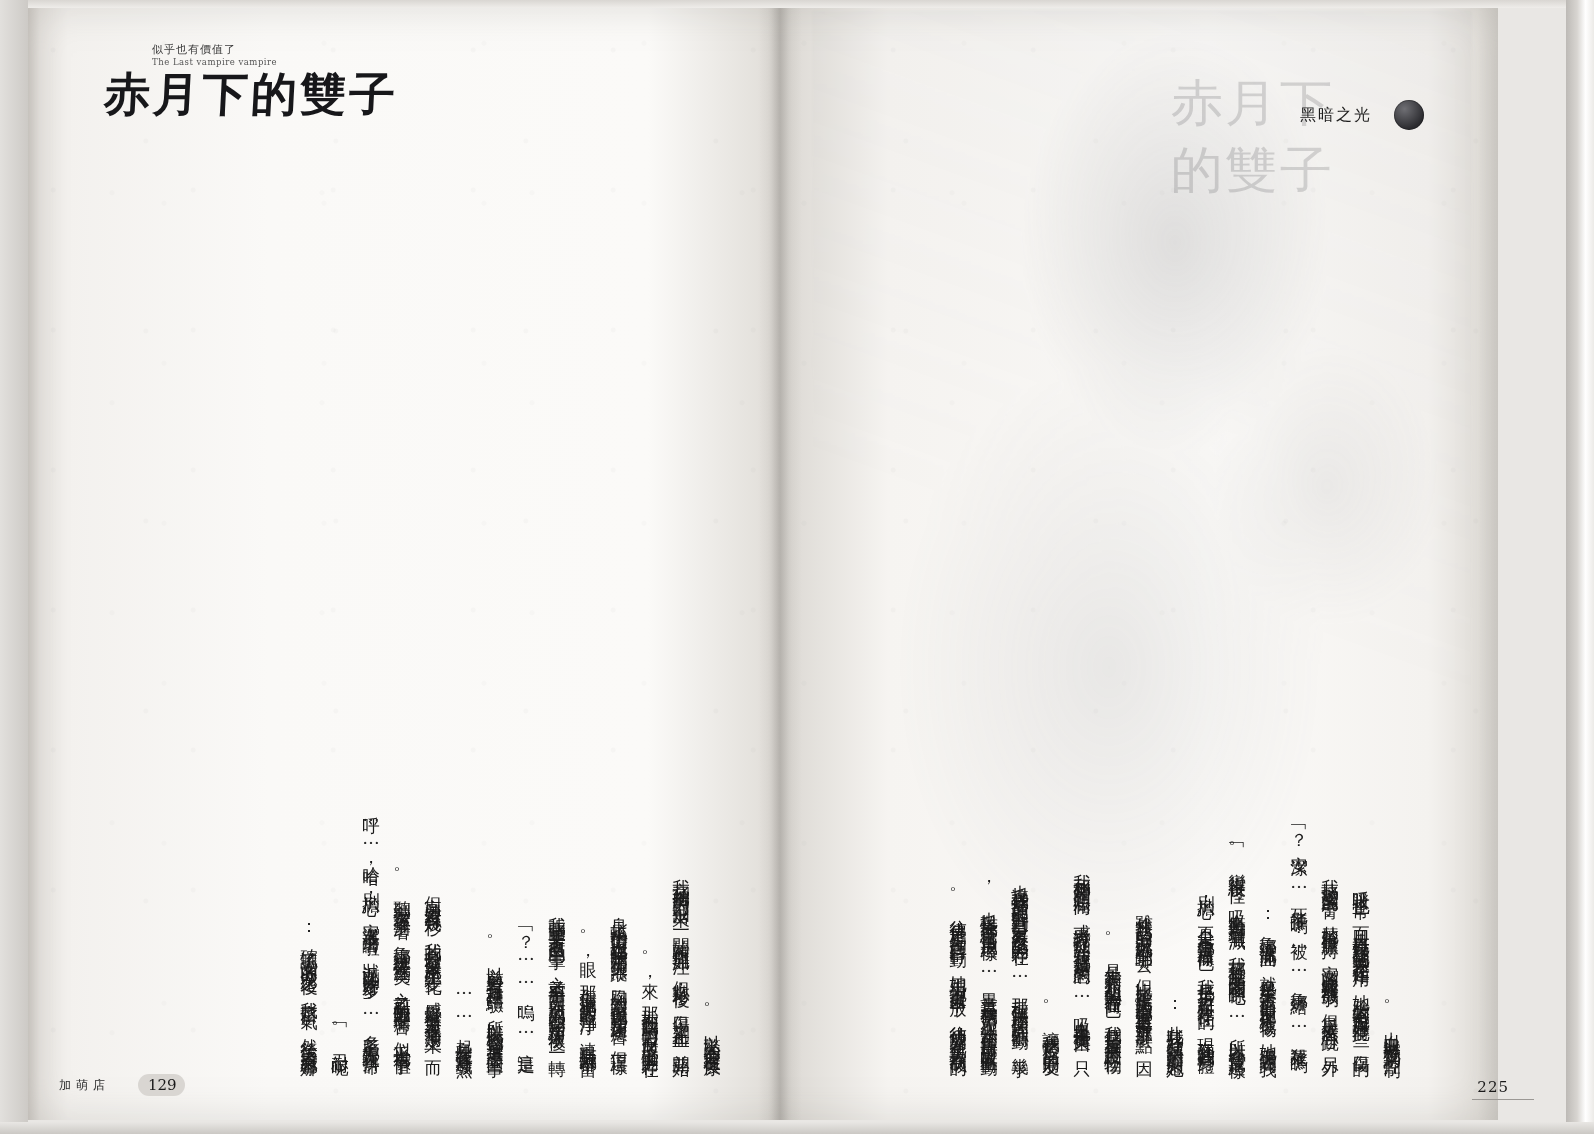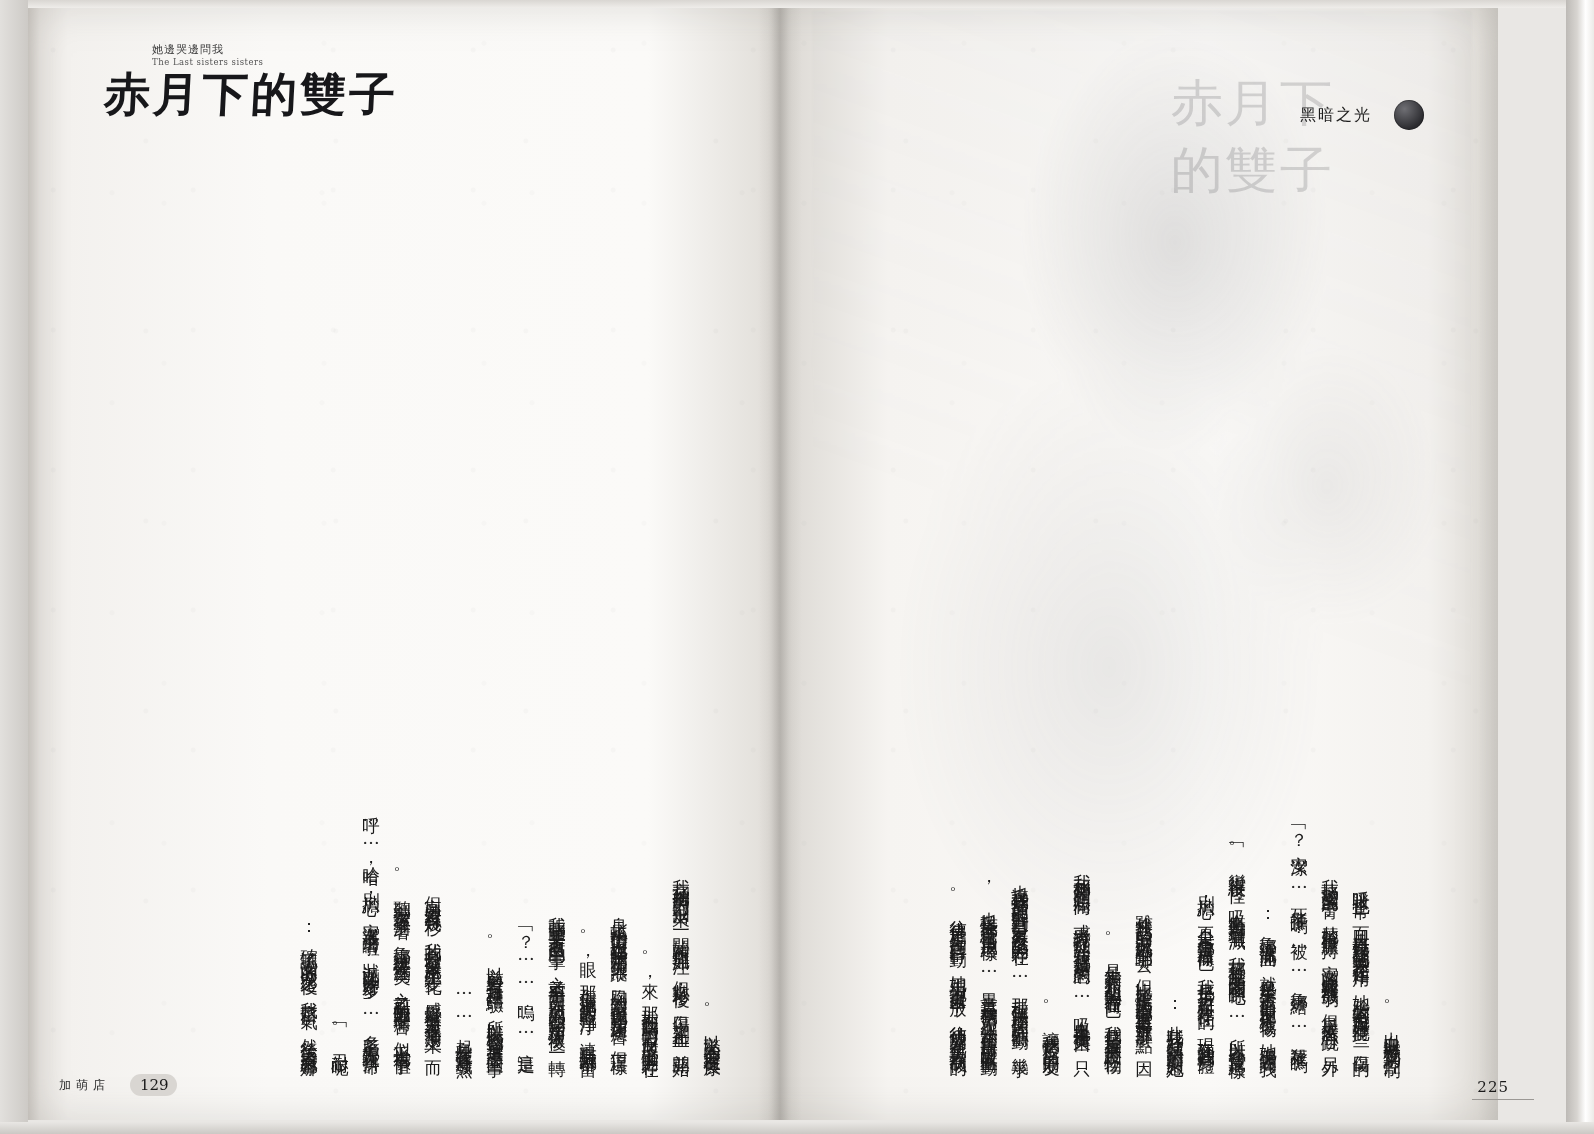--- a/index.html
+++ b/index.html
@@ -205,21 +205,21 @@
     font-family: "DejaVu Serif", "Liberation Serif", serif;
     overflow: visible;
   }
 
   
   .footer-left {
     position: absolute;
     left: 55px; bottom: 38px;
     display: flex;
     align-items: center;
-    gap: 16px;
+    gap: 24px;
   }
   .stamp {
     font-size: 12px;
     color: #2a2a2a;
     letter-spacing: 5px;
     padding: 2px 4px;
     white-space: nowrap;
   }
   .folio-box {
     background: #d9d6d2;
@@ -257,22 +257,22 @@
   <div class="paper">
     <div class="paper-noise"></div>
   </div>
 
   <div class="ghost-art"></div>
   <div class="ghost-title">赤月下的雙子</div>
 
   <div class="gutter"></div>
 
   <div class="logo-block">
-    <div class="logo-sub-cn">她邊哭邊問我</div>
-    <div class="logo-sub-en">The Last sisters sisters</div>
+    <div class="logo-sub-cn">似乎也有價值了</div>
+    <div class="logo-sub-en">The Last vampire vampire</div>
     <div class="logo-main">赤月下的雙子</div>
   </div>
 
   <div class="header-right">
     <span class="label">黑暗之光</span>
     <span class="seal"></span>
   </div>
 
   <div class="col-right-wrap">
     <div class="colset" id="right-cols">

